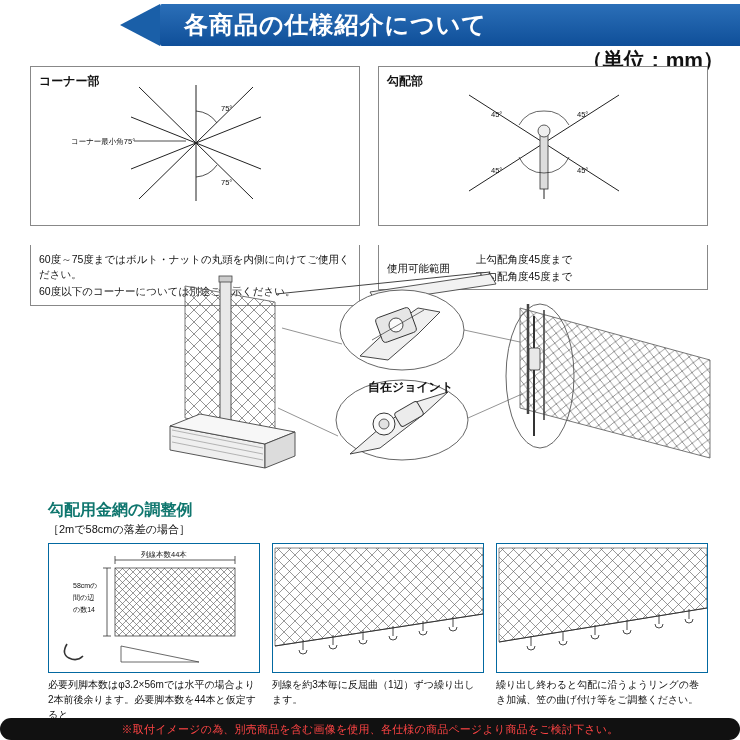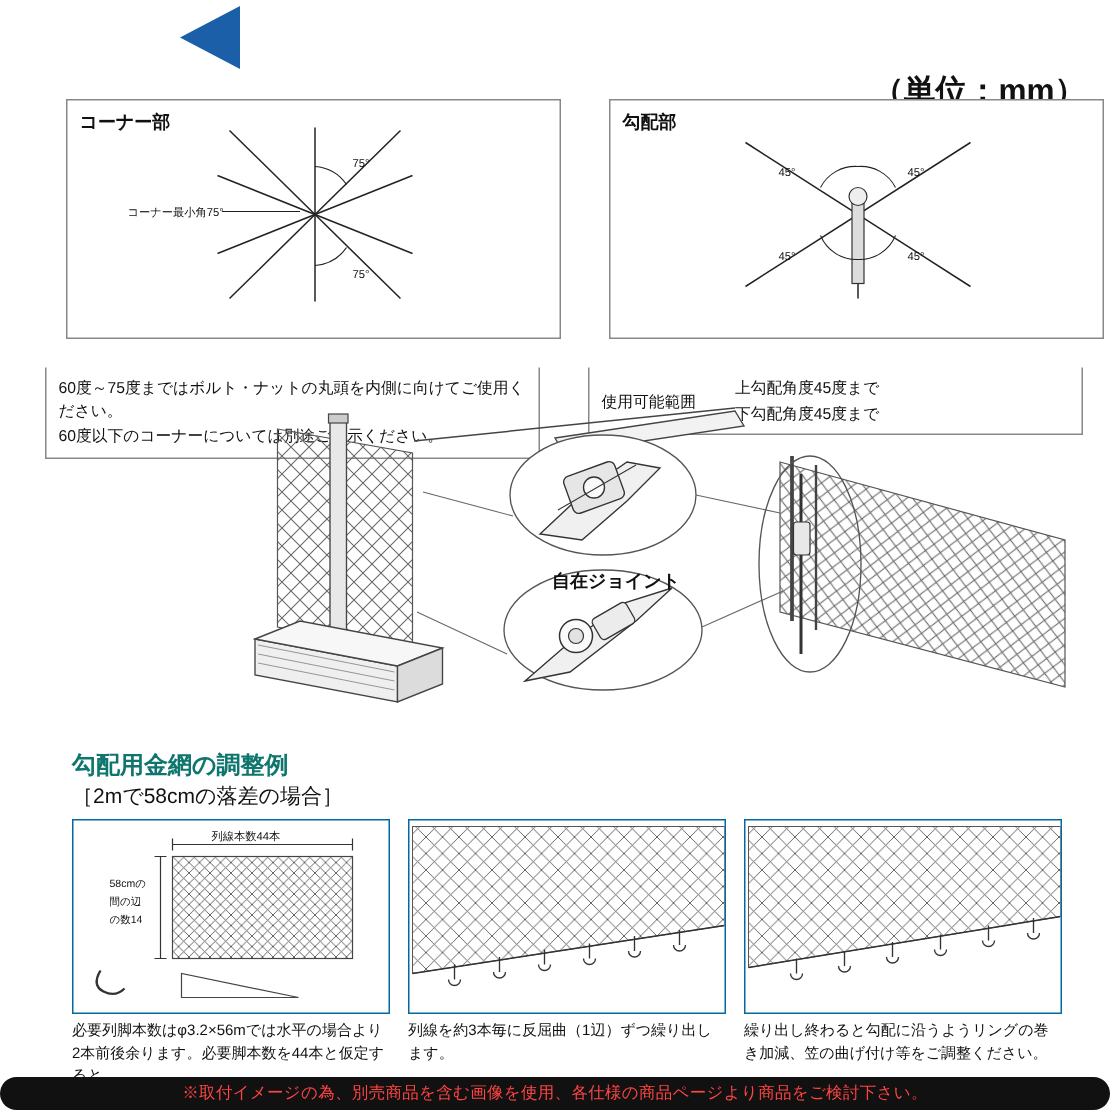--- a/index.html
+++ b/index.html
@@ -71,21 +71,20 @@
   .panel-row {
     display:flex;
     gap:18px;
     margin-top:8px;
   }
   .panel {
     border:1px solid #888;
     background:#fff;
     position:relative;
     padding:6px 8px;
-    margin-left:14px;
   }
   .panel.left { width:330px; height:160px; }
   .panel.right { width:330px; height:160px; }
   .panel h4 {
     margin:0;
     font-size:12px;
     font-weight:bold;
     color:#111;
   }
   .panel .svgwrap { position:absolute; left:0; top:14px; width:100%; height:120px; }
@@ -122,21 +121,21 @@
     position:absolute;
     left:48px; top:500px;
     width:660px;
   }
   .bottom-title {
     font-size:16px;
     font-weight:bold;
     color:#0f766e;
   }
   .bottom-sub {
-    font-size:14px;
+    font-size:11px;
     color:#111;
     margin-top:1px;
   }
   .boxes {
     display:flex;
     gap:12px;
     margin-top:6px;
   }
   .mesh-box {
     border:1px solid #0369a1;
@@ -170,20 +169,23 @@
     border-radius:11px;
   }
   .footer .red { color:#ff4444; }
   svg text { font-family:"Liberation Sans", sans-serif; }
 </style>
 </head>
 <body>
 
 <div class="header">
   <div class="header-tri"></div>
+  <div class="header-bar">
+    <div class="title">各商品の仕様紹介について</div>
+  </div>
   <div class="unit-label">（単位：mm）</div>
 </div>
 
 <div class="corner-region">
 
   <div class="panel-row">
 
     <div>
       <div class="panel left">
         <h4>コーナー部</h4>

